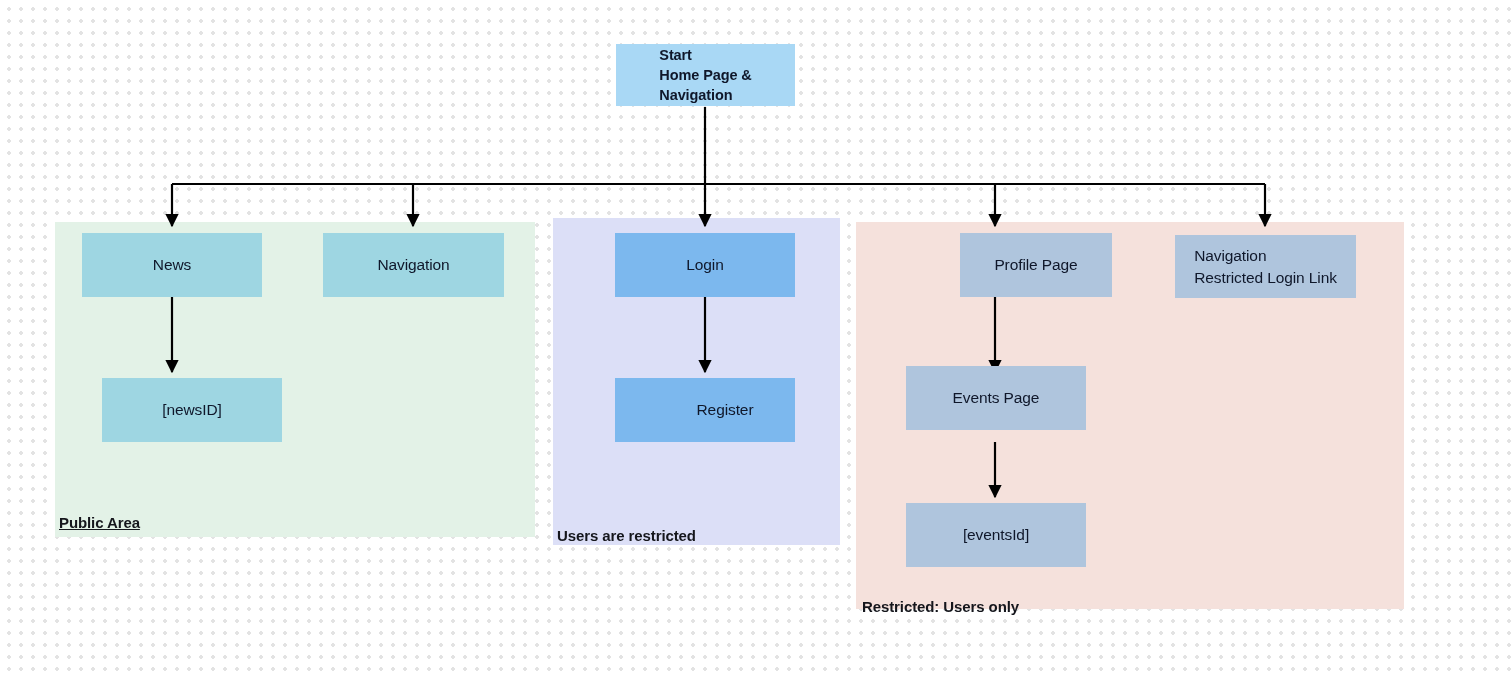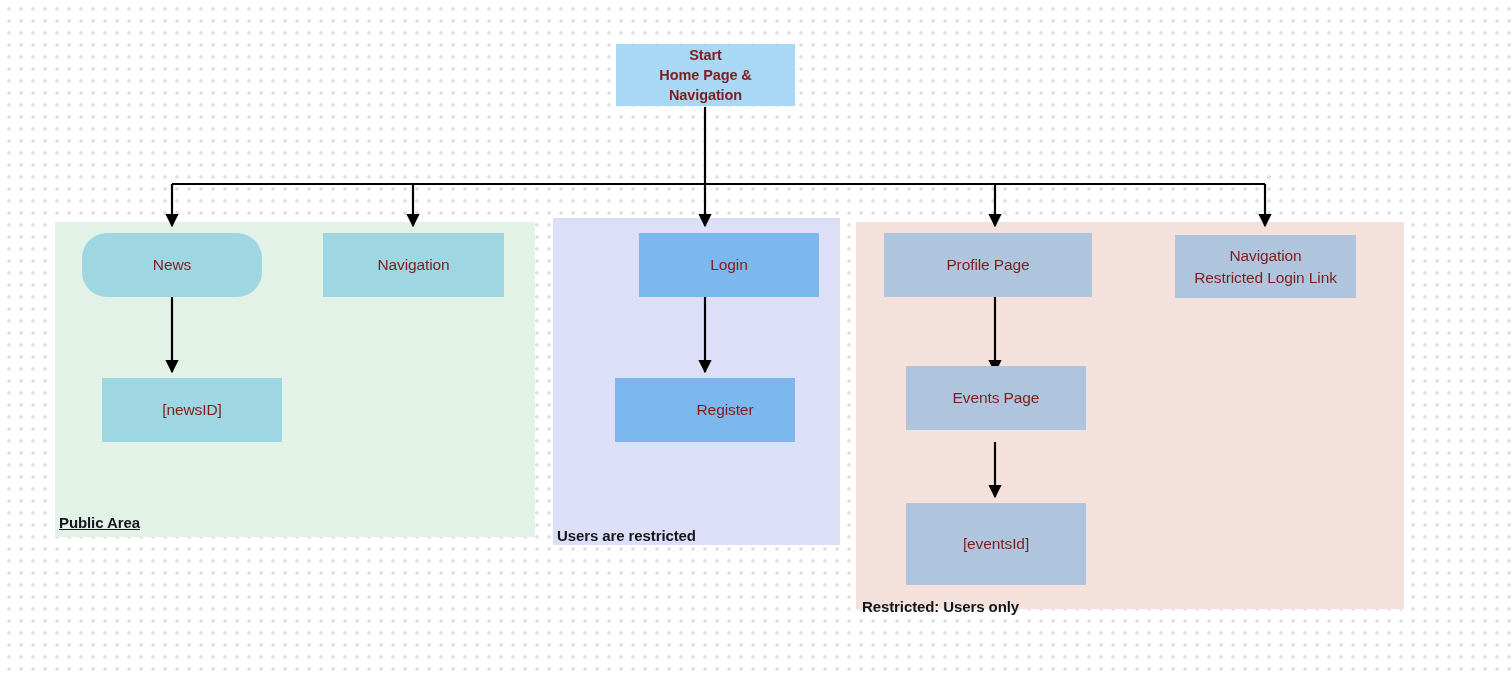--- a/index.html
+++ b/index.html
@@ -27,22 +27,22 @@
     white-space:nowrap;
     letter-spacing:-0.1px;
   }
 
   .node{
     position:absolute;
     box-sizing:border-box;
     display:flex;
     align-items:center;
     justify-content:center;
-    text-align:center;
-    color:#7f1d1d;
+    text-align:left;
+    color:#0f172a;
     font-size:15.5px;
     line-height:1.38;
     letter-spacing:-0.1px;
   }
   .node.bold{font-weight:bold;font-size:14.5px;}
 
   svg.edges{position:absolute;left:0;top:0;width:1512px;height:678px;pointer-events:none;}
 </style>
 </head>
 <body>
@@ -84,30 +84,30 @@
   </svg>
 
   <div class="node bold" style="left:616px;top:44px;width:179px;height:62px;background:#a9d8f5;">
     <div>
       <div>Start</div>
       <div>Home Page &amp;</div>
       <div>Navigation</div>
     </div>
   </div>
 
-  <div class="node" style="left:82px;top:233px;width:180px;height:64px;background:#9ed6e2;border-radius:25px;">News</div>
+  <div class="node" style="left:82px;top:233px;width:180px;height:64px;background:#9ed6e2;">News</div>
   <div class="node" style="left:323px;top:233px;width:181px;height:64px;background:#9ed6e2;">Navigation</div>
   <div class="node" style="left:82px;top:378px;width:180px;height:64px;background:#9ed6e2;margin-left:20px;">[newsID]</div>
 
-  <div class="node" style="left:615px;top:233px;width:180px;height:64px;background:#7cb8ee;margin-left:24px;">Login</div>
+  <div class="node" style="left:615px;top:233px;width:180px;height:64px;background:#7cb8ee;">Login</div>
   <div class="node" style="left:615px;top:378px;width:180px;height:64px;background:#7cb8ee;padding-left:40px;">Register</div>
 
-  <div class="node" style="left:884px;top:233px;width:208px;height:64px;background:#afc5dd;">Profile Page</div>
+  <div class="node" style="left:960px;top:233px;width:152px;height:64px;background:#afc5dd;">Profile Page</div>
   <div class="node" style="left:906px;top:366px;width:180px;height:64px;background:#afc5dd;">Events Page</div>
-  <div class="node" style="left:906px;top:503px;width:180px;height:82px;background:#afc5dd;">[eventsId]</div>
+  <div class="node" style="left:906px;top:503px;width:180px;height:64px;background:#afc5dd;">[eventsId]</div>
   <div class="node bold" style="left:1175px;top:235px;width:181px;height:63px;background:#afc5dd;font-size:15.5px;font-weight:normal;">
     <div>
       <div>Navigation</div>
       <div>Restricted Login Link</div>
     </div>
   </div>
 
 </div>
 
 </body></html>

